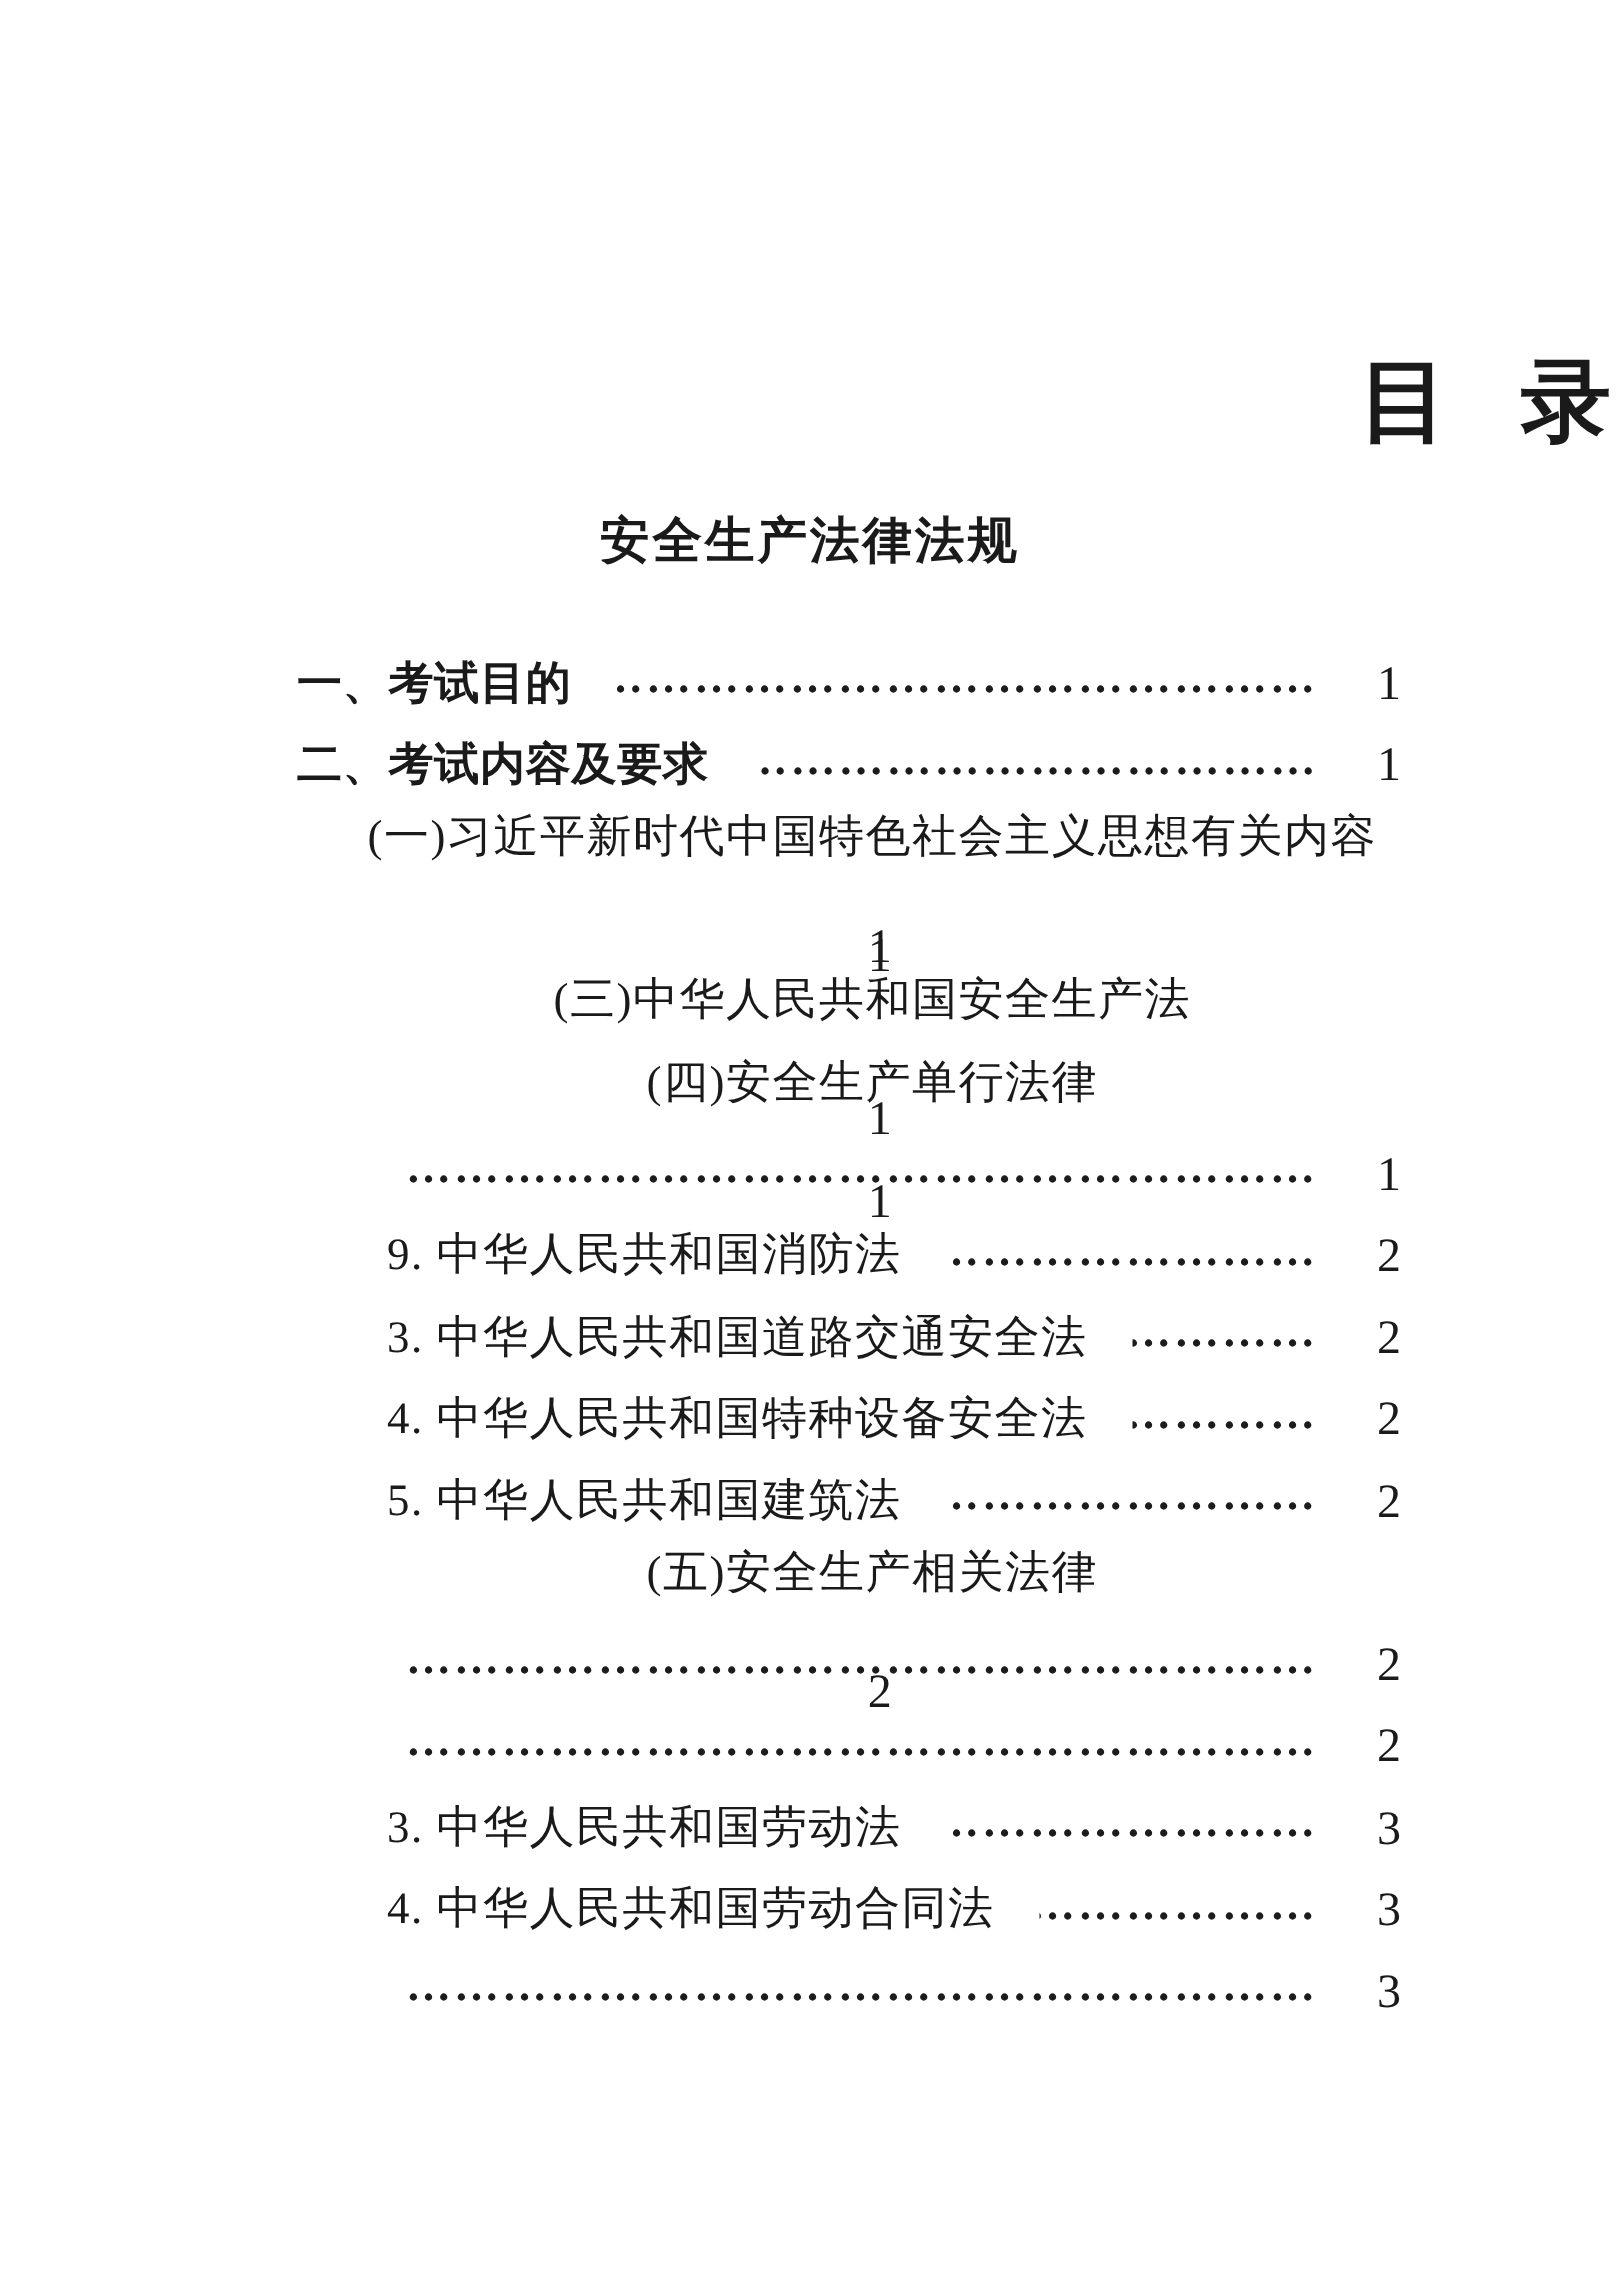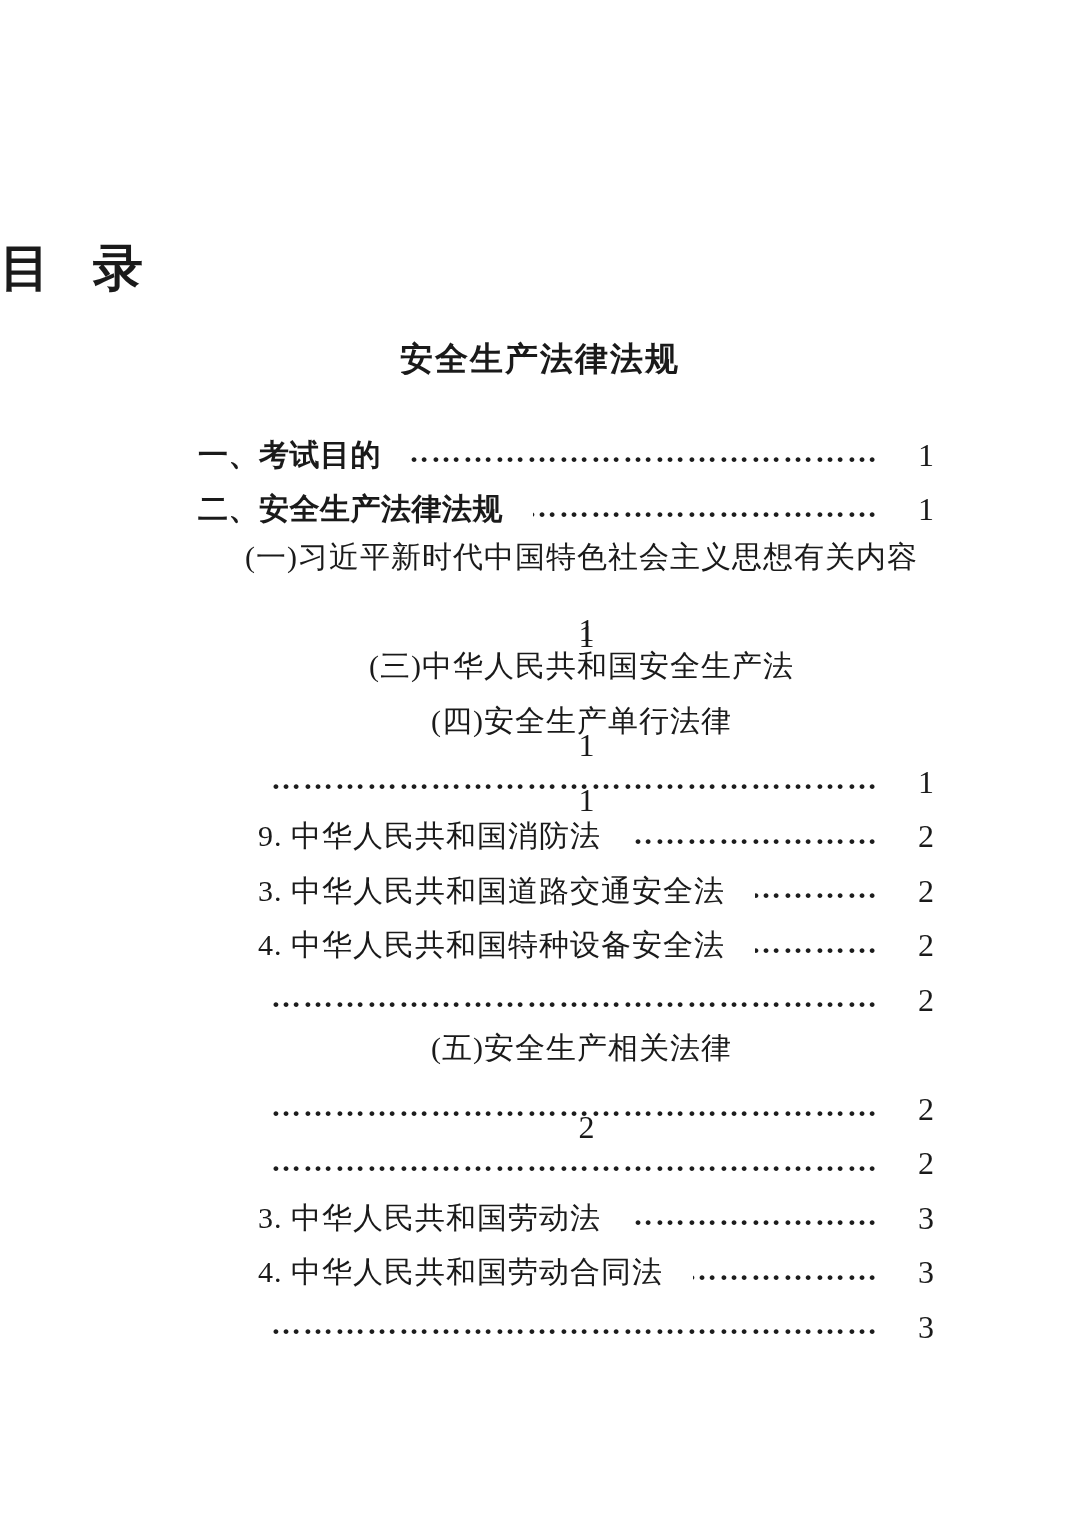--- a/index.html
+++ b/index.html
@@ -12,33 +12,33 @@
     background:var(--background);
     font-family:"Liberation Serif", serif;
     color:var(--text);
     overflow:hidden;
     position:relative;
   }
   .page{ width:1080px; height:1527px; position:relative; }
 
   .doc-title{
     margin:242px 0 0 0;
-    text-align:left;
-    font-family:"Liberation Serif", serif;
-    font-weight:bold;
-    font-size:50px;
+    text-align:right;
+    font-family:"Liberation Serif", serif;
+    font-weight:bold;
+    font-size:60px;
     line-height:52px;
     letter-spacing:6px;
     color:var(--text);
     white-space:pre;
   }
   .doc-subtitle{
     margin:49px 0 0 0;
     text-align:center;
-    font-family:Liberation Serif, serif;
+    font-family:Liberation Sans, sans-serif;
     font-weight:bold;
     font-size:33px;
     line-height:33px;
     letter-spacing:2px;
     color:var(--text);
   }
 
   .toc{
     margin-top:52px;
     padding-right:145px;
@@ -103,21 +103,21 @@
 
   <div class="toc">
 
       <div class="toc-row level1 bold">
         <span class="toc-label">一、考试目的</span>
         <span class="toc-leader"></span>
         <span class="toc-page">1</span>
       </div>
 
       <div class="toc-row level1 bold">
-        <span class="toc-label">二、安全生产法律法规</span>
+        <span class="toc-label">二、考试内容及要求</span>
         <span class="toc-leader"></span>
         <span class="toc-page">1</span>
       </div>
 
       <div class="toc-row level2">
         <span class="toc-label">(一)习近平新时代中国特色社会主义思想有关内容</span>
         <span class="toc-leader"></span>
         <span class="toc-page">1</span>
       </div>
 
@@ -155,20 +155,21 @@
         <span class="toc-page">2</span>
       </div>
 
       <div class="toc-row level3">
         <span class="toc-label">4. 中华人民共和国特种设备安全法</span>
         <span class="toc-leader"></span>
         <span class="toc-page">2</span>
       </div>
 
       <div class="toc-row level3">
+        <span class="toc-label">5. 中华人民共和国建筑法</span>
         <span class="toc-leader"></span>
         <span class="toc-page">2</span>
       </div>
 
       <div class="toc-row level2">
         <span class="toc-label">(五)安全生产相关法律</span>
         <span class="toc-leader"></span>
         <span class="toc-page">2</span>
       </div>
 

